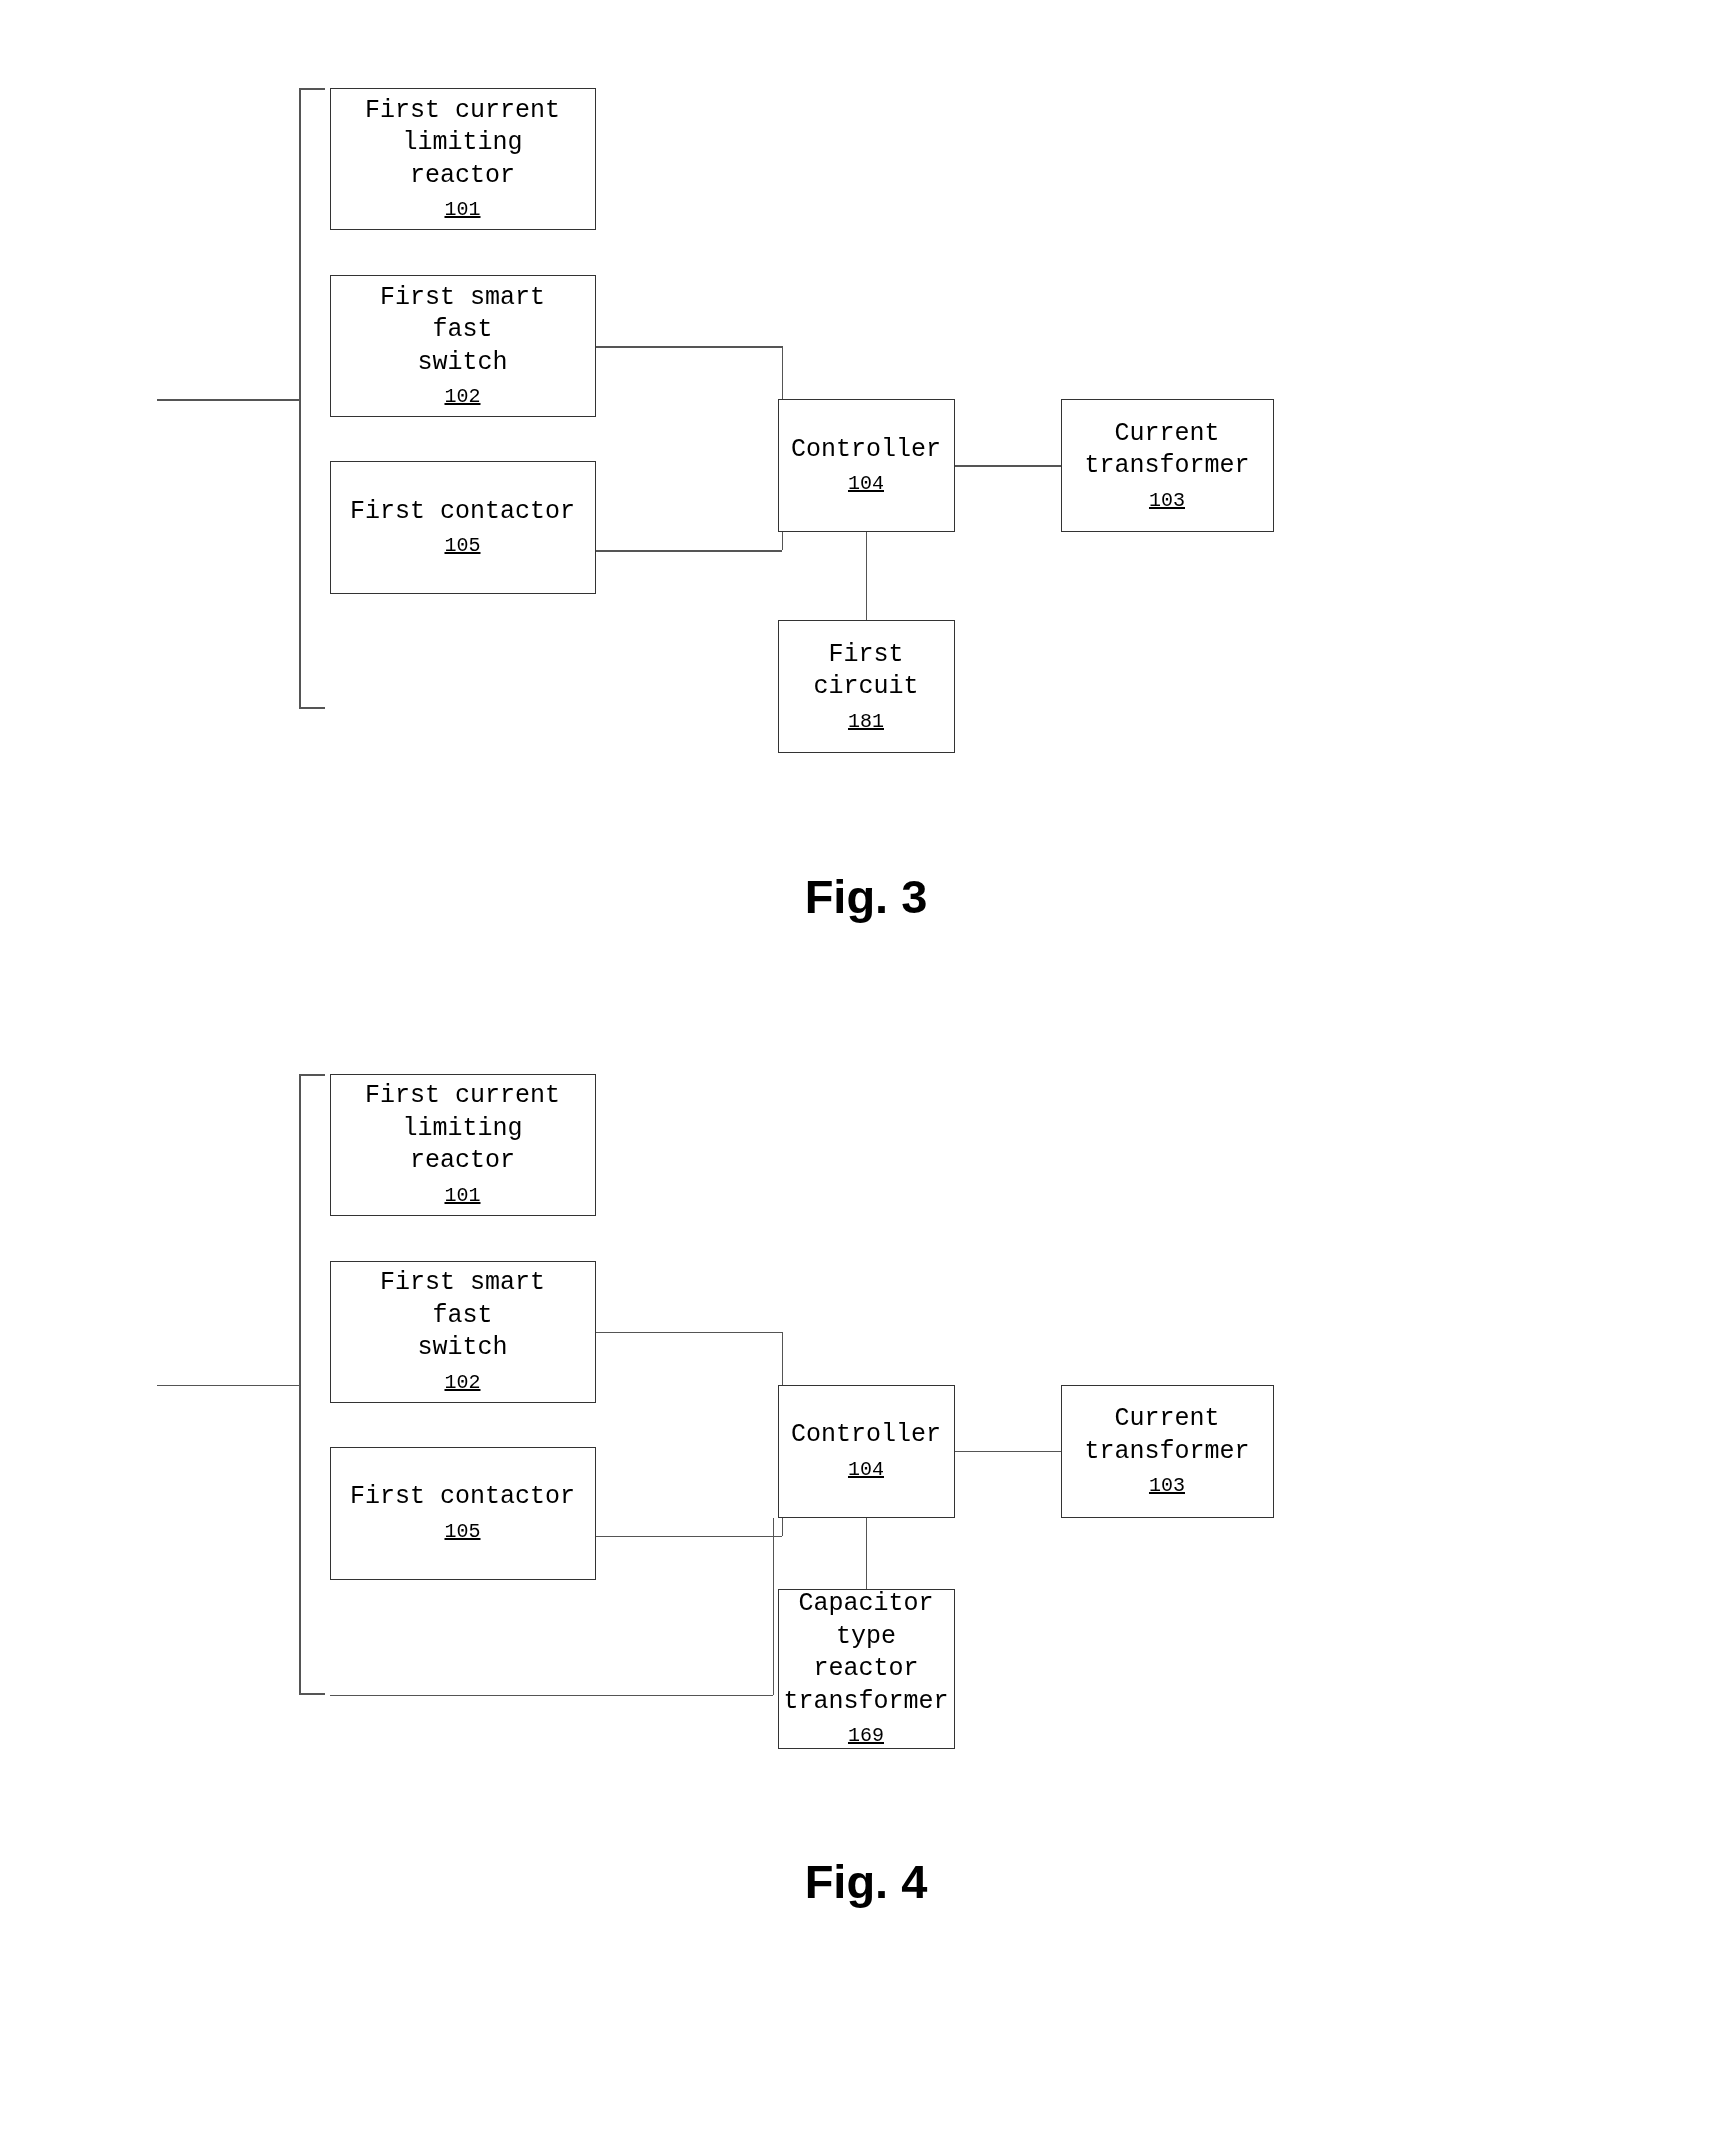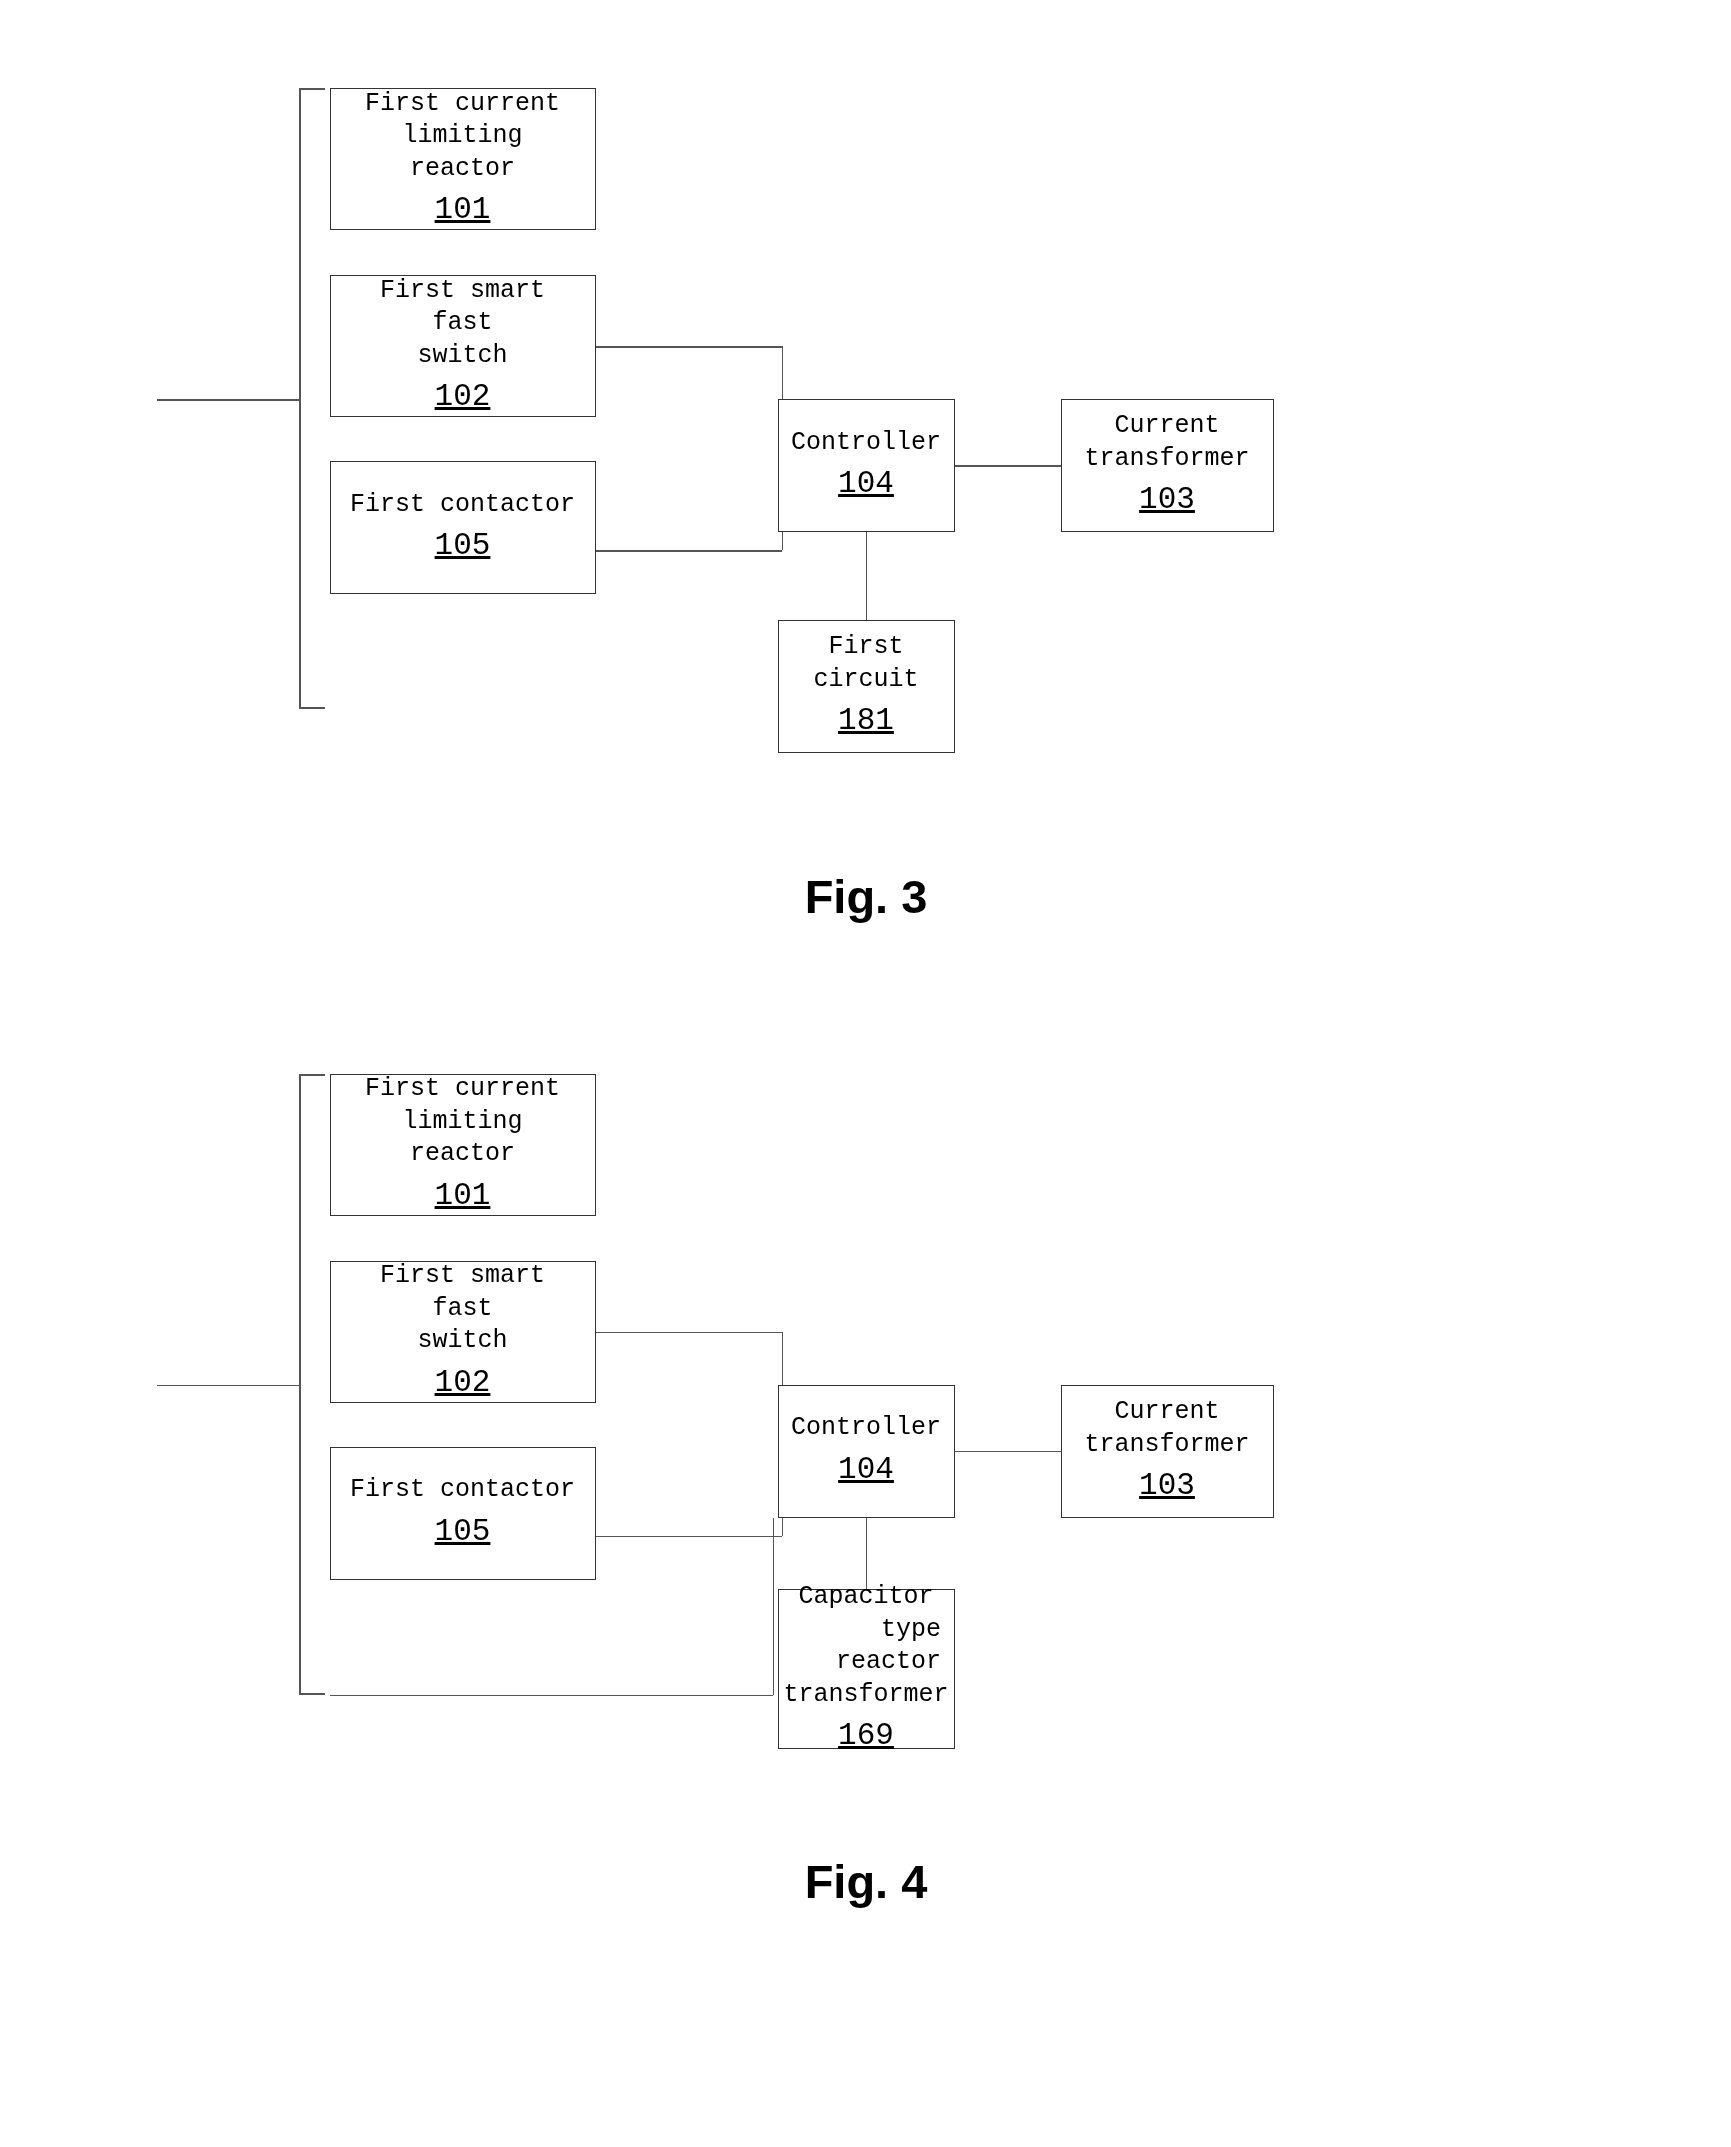--- a/index.html
+++ b/index.html
@@ -36,21 +36,21 @@
       justify-content: center;
       background: #fff;
       padding: 8.9px 12.4px;
       font-size: 25px;
       line-height: 1.3;
       font-family: Liberation Mono, monospace;
     }
 
     .box .box-number {
       text-decoration: underline;
-      font-size: 31px;
+      font-size: 20px;
       margin-top: 5px;
     }
 
     
     .line-h {
       position: absolute;
       height: 1.8px;
       background: #555;
     }
     .line-v {
@@ -179,21 +179,21 @@
     <div class="line-h" style="left:798px; top:412px; width:106px;"></div>
 
     <div class="box" style="left:904px; top:346px; width:213px; height:133px;">
       <span>Current</span>
       <span>transformer</span>
       <span class="box-number">103</span>
     </div>
 
     <div class="line-v" style="left:709px; top:479px; width:1.8px; height:106px;"></div>
 
-    <div class="box" style="left:621px; top:550px; width:177px; height:160px;text-align:right;">
+    <div class="box" style="left:621px; top:550px; width:177px; height:160px;">
       <span>Capacitor</span>
       <span>type reactor</span>
       <span>transformer</span>
       <span class="box-number">169</span>
     </div>
 
   </div>
 
   <div class="fig-label">Fig. 4</div>
 </div>

